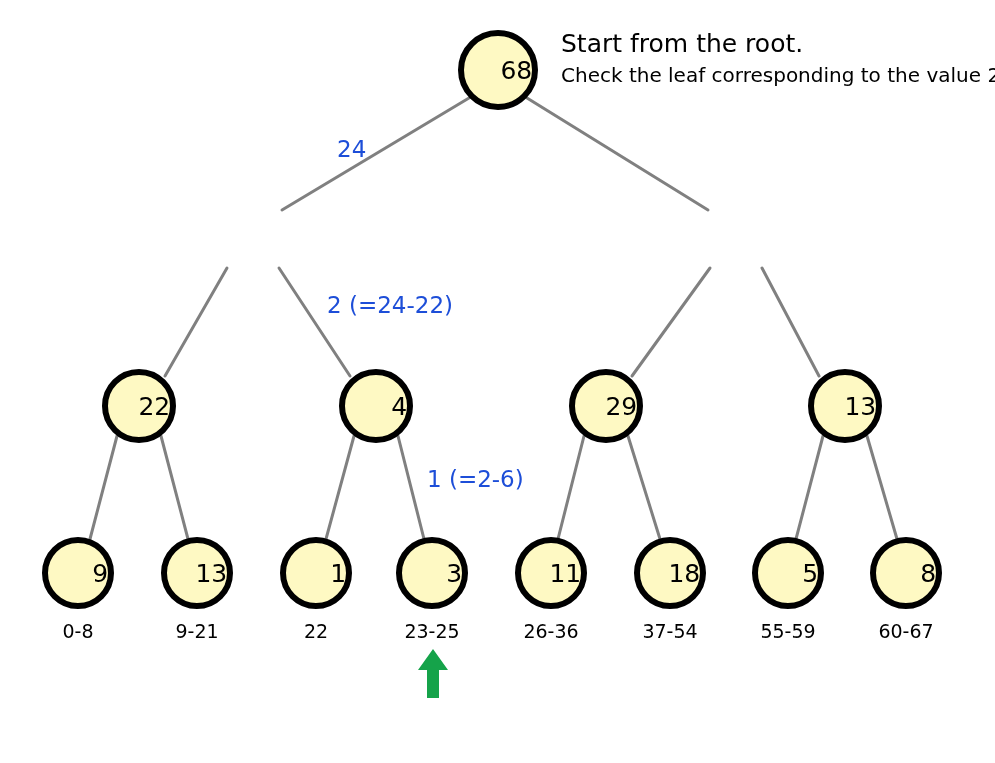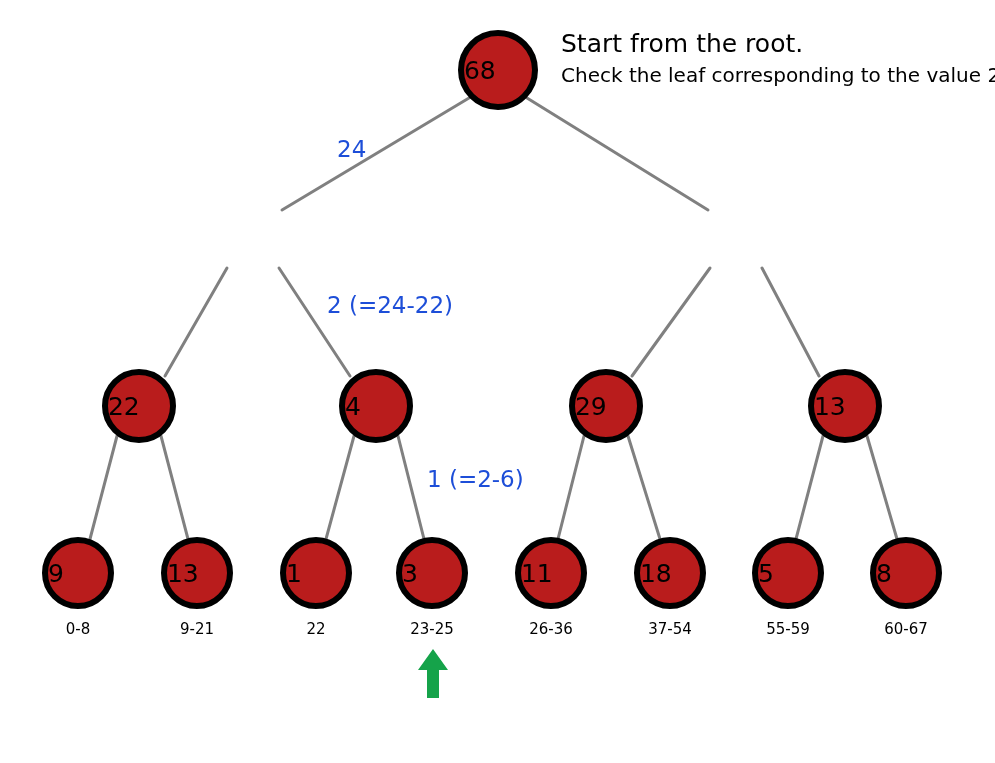--- a/index.html
+++ b/index.html
@@ -19,38 +19,38 @@
     position: absolute;
     left: 0;
     top: 0;
     width: 995px;
     height: 763px;
   }
   .node {
     position: absolute;
     box-sizing: border-box;
     border-radius: 50%;
-    background: #b91c1c;
+    background: #fef9c3;
     border: 6px solid #000000;
     display: flex;
     align-items: center;
-    justify-content: flex-start;
+    justify-content: flex-end;
     color: #000000;
     font-family: "DejaVu Sans", "Liberation Sans", sans-serif;
     z-index: 3;
   }
   .node-label {
     font-size: 25px;
     line-height: 1;
     letter-spacing: -0.2px;
   }
   .range-label {
     position: absolute;
     text-align: center;
-    font-size: 15px;
+    font-size: 19px;
     color: #000000;
     line-height: 1;
     white-space: nowrap;
     z-index: 2;
   }
   .edge-label {
     position: absolute;
     font-size: 23px;
     color: #1d4ed8;
     line-height: 1;

